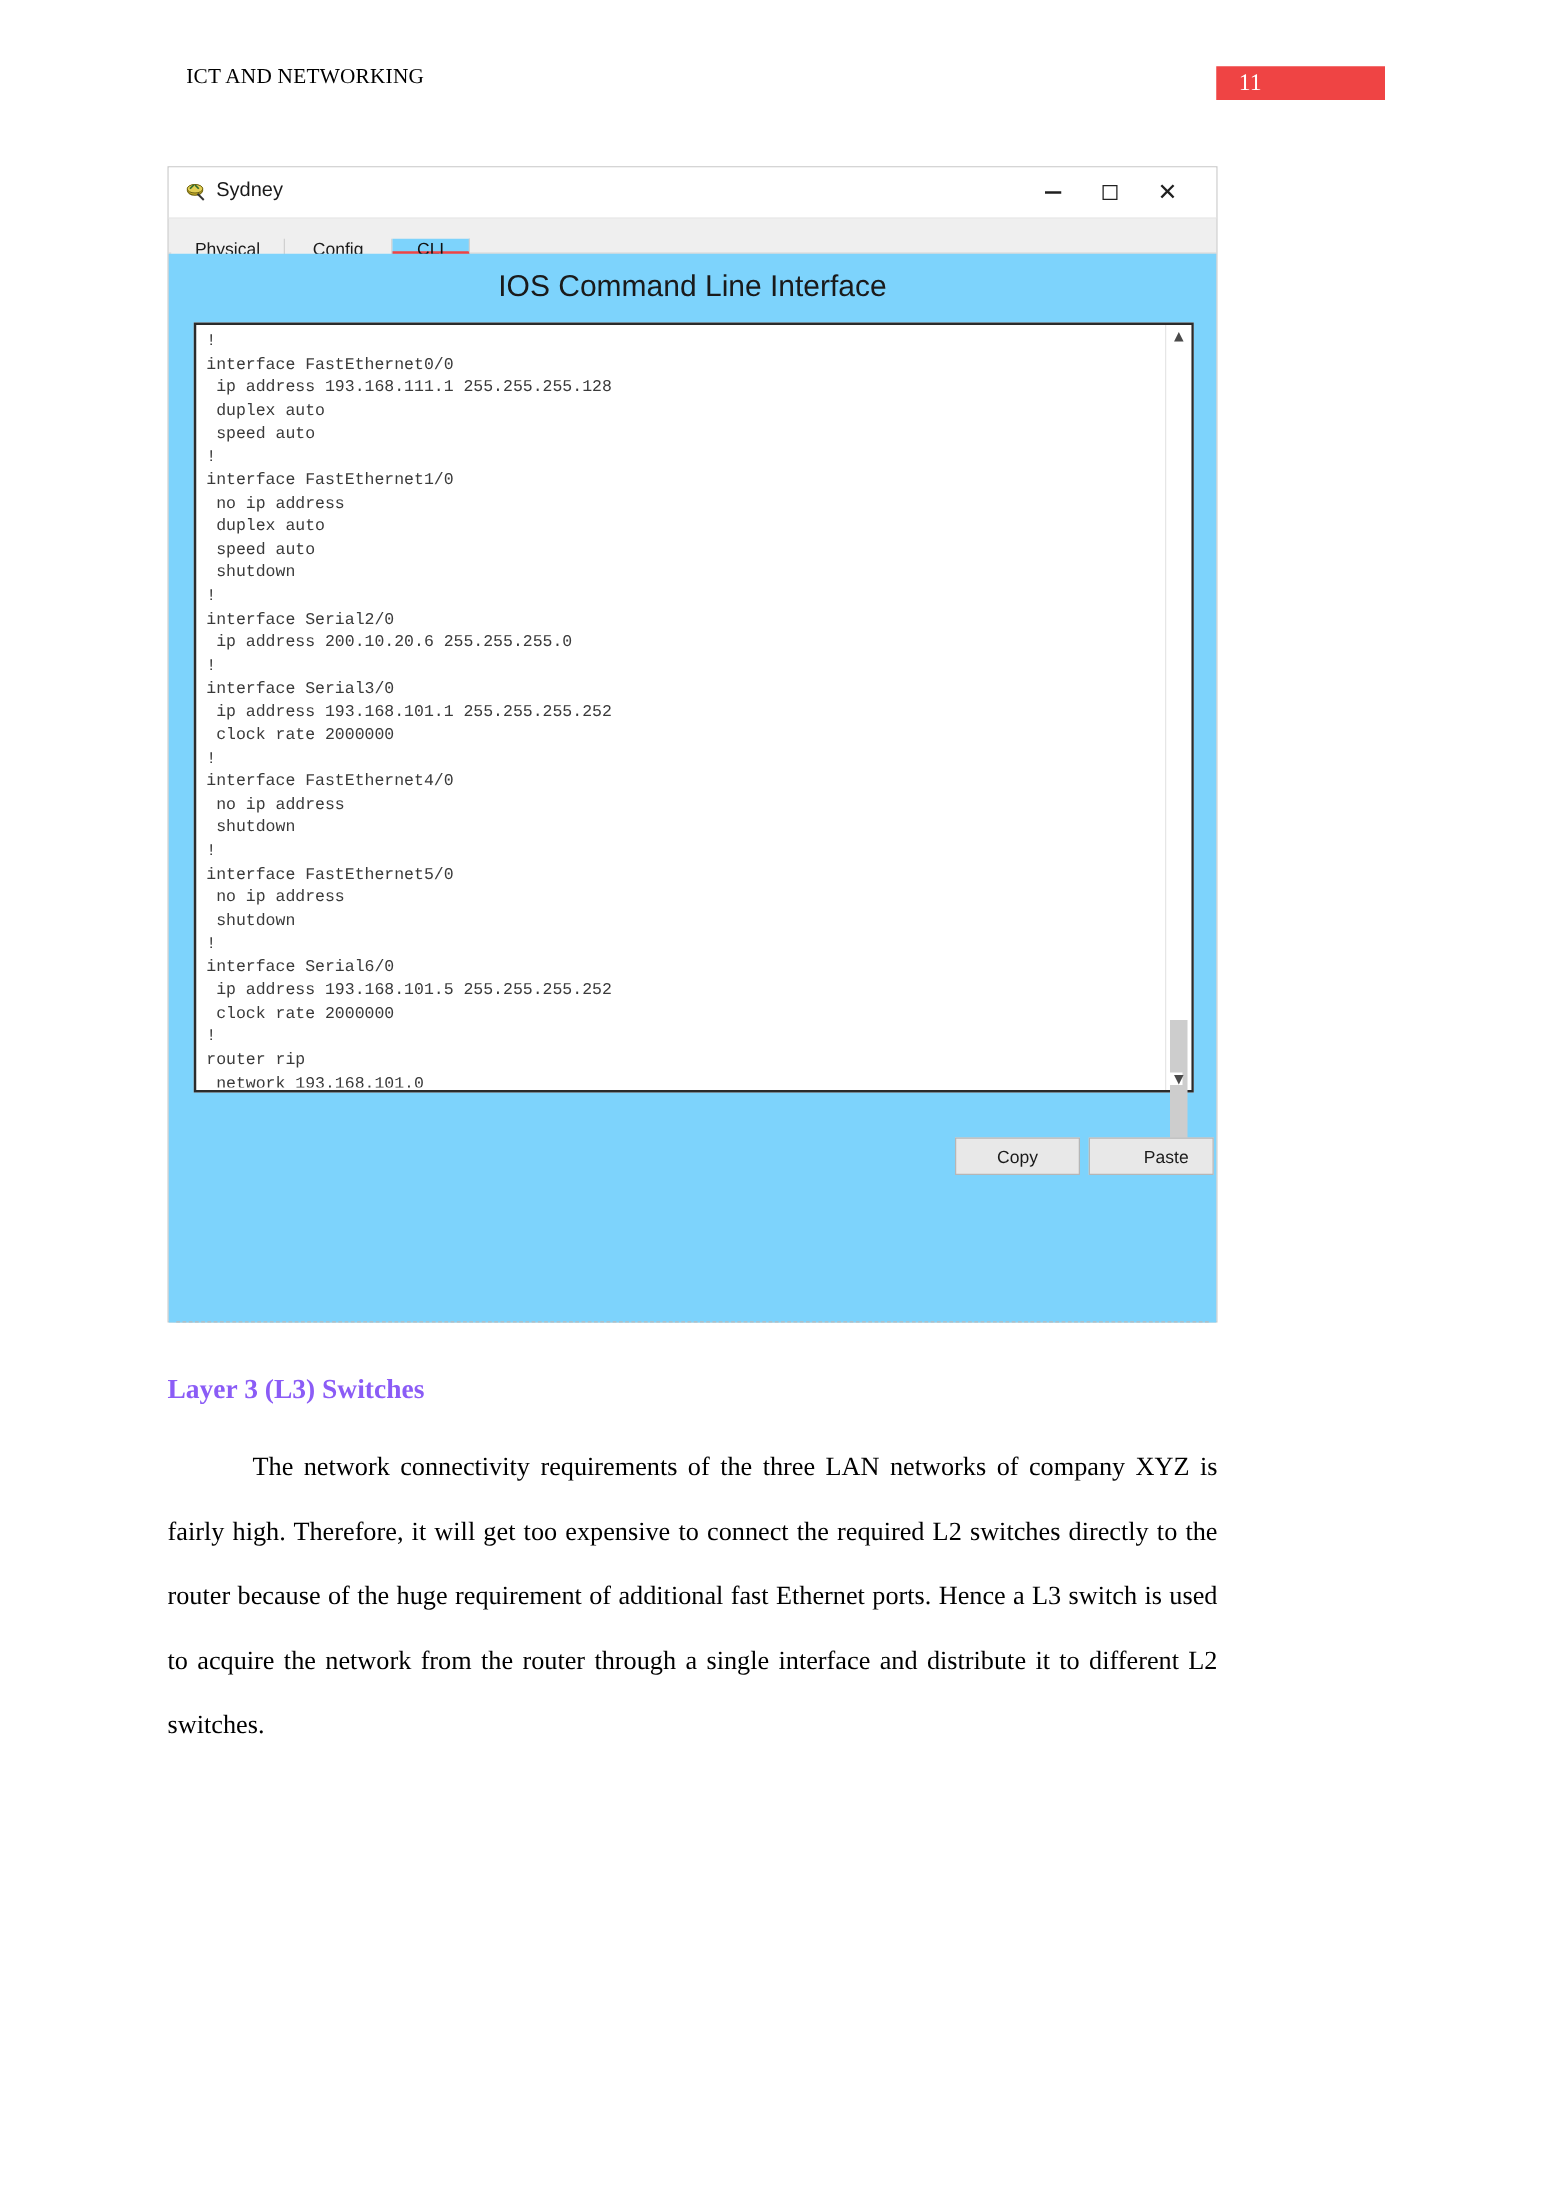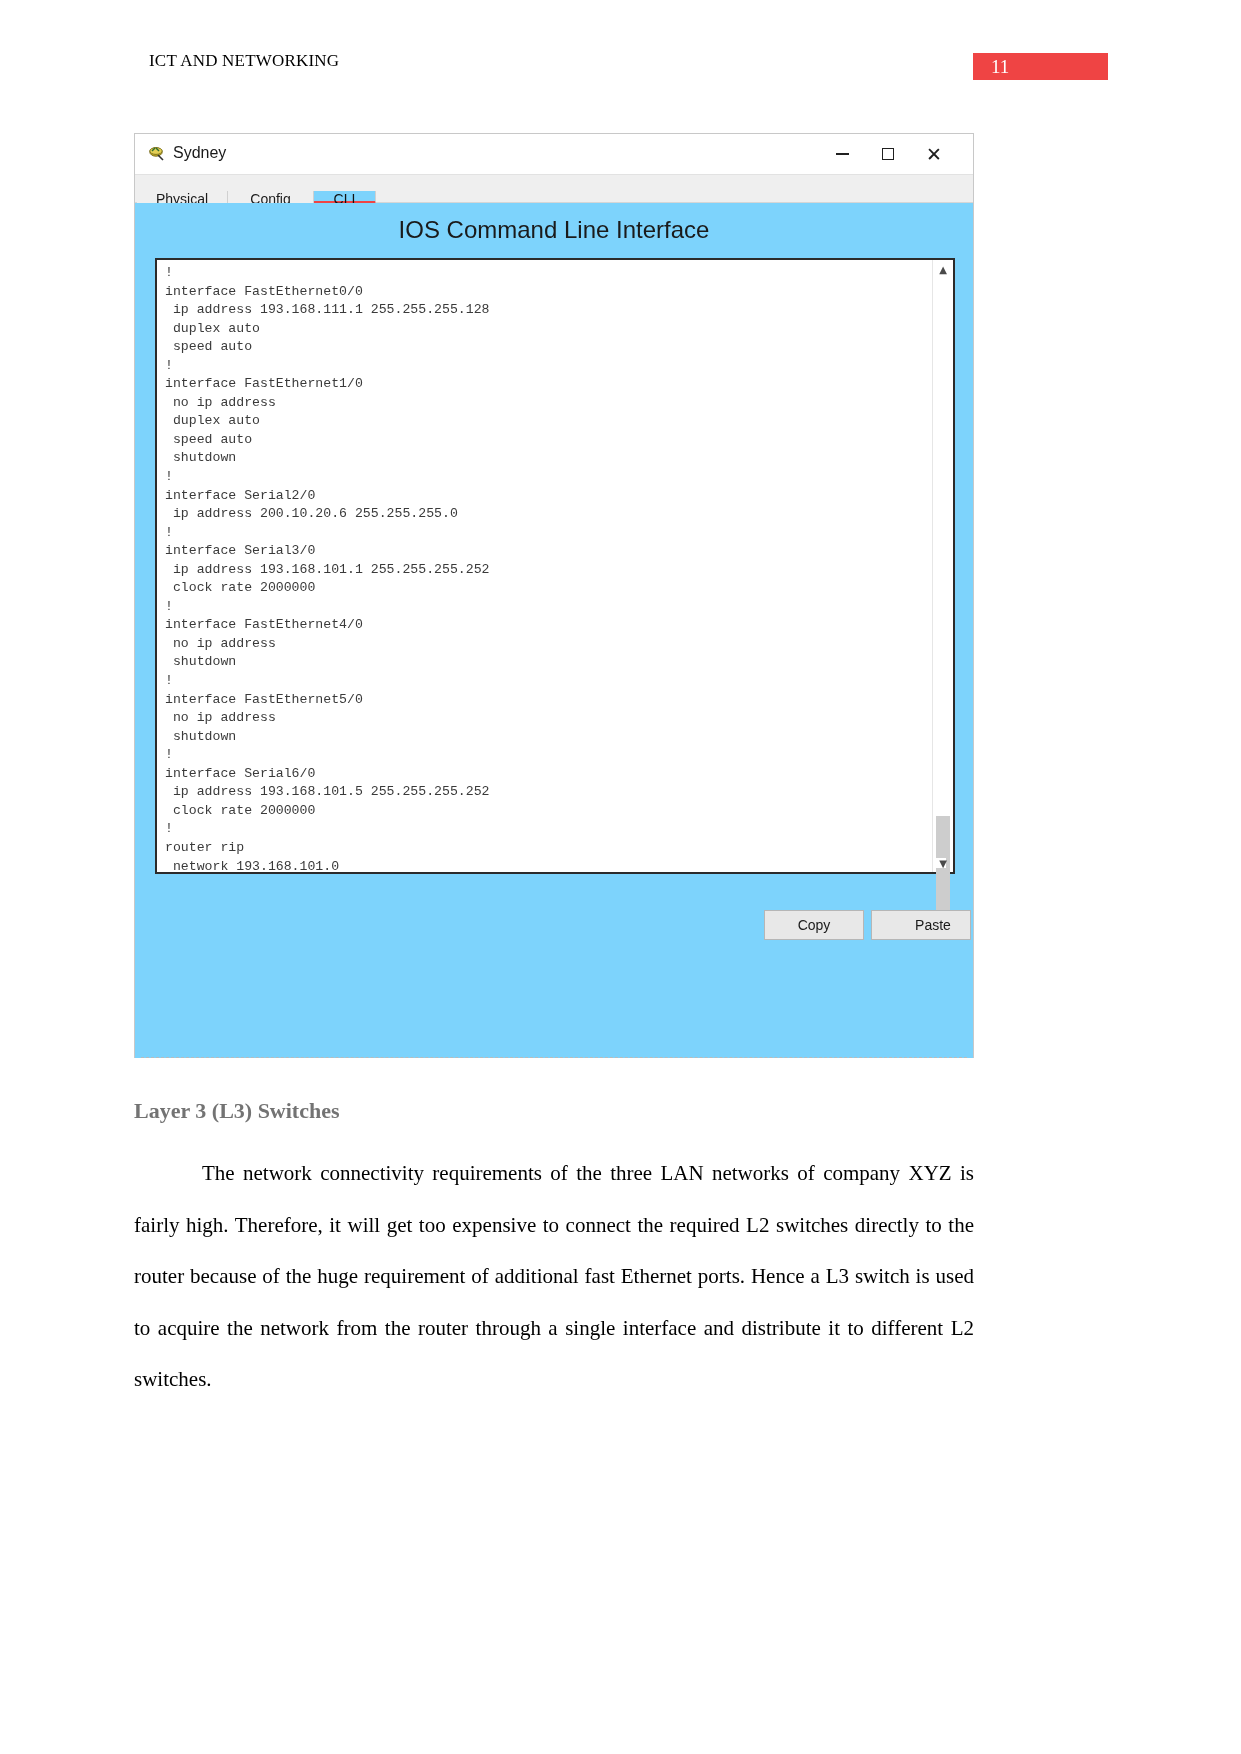--- a/index.html
+++ b/index.html
@@ -261,21 +261,21 @@
   }
 
   
   .doc-heading {
     position: absolute;
     left: 134px;
     top: 1098px;
     font-size: 22px;
     font-weight: bold;
     font-family: "Liberation Serif", serif;
-    color: #737373;
+    color: #8b5cf6;
   }
   .doc-paragraph {
     position: absolute;
     left: 134px;
     top: 1148px;
     width: 840px;
     font-size: 21px;
     line-height: 51.5px;
     text-align: justify;
     text-indent: 68px;

